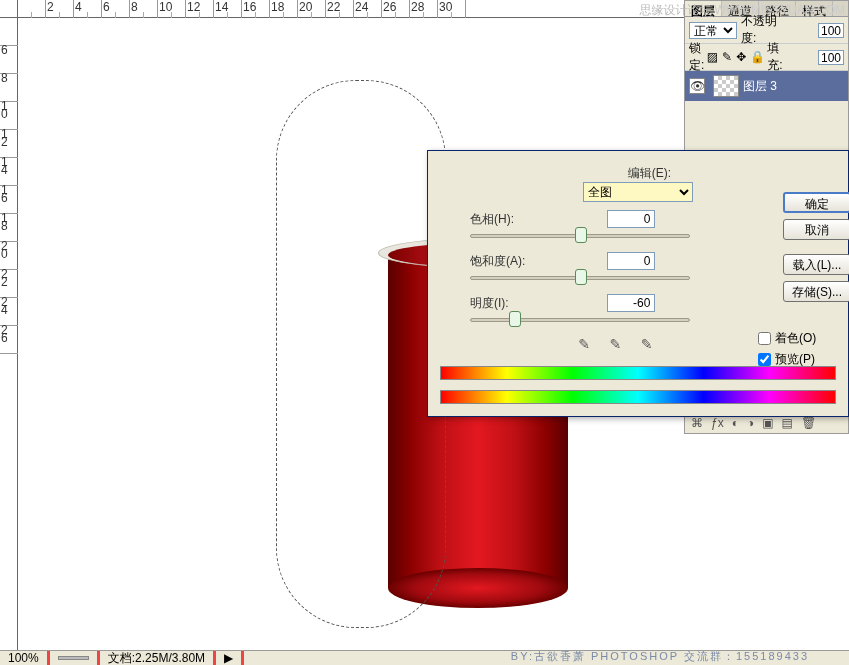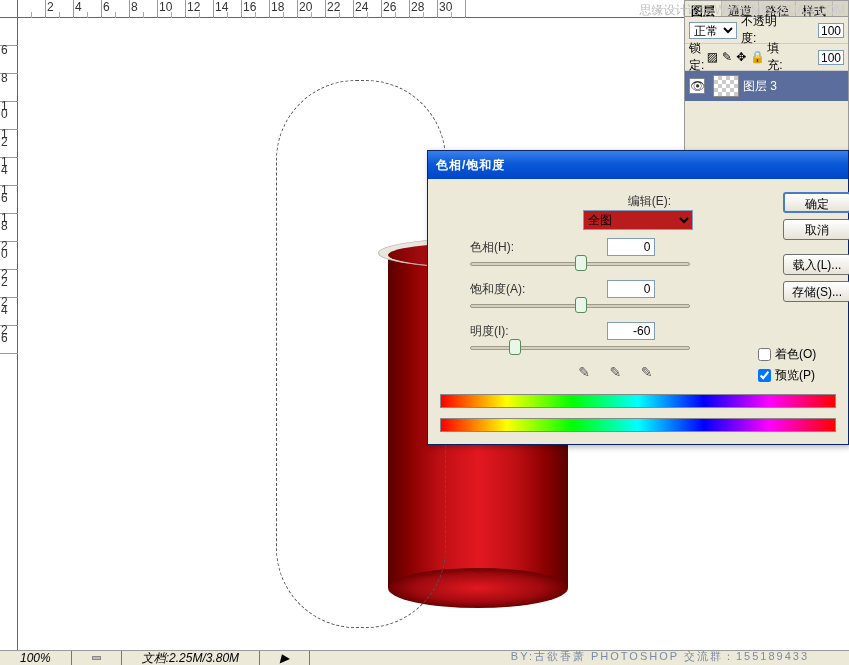--- a/index.html
+++ b/index.html
@@ -17,21 +17,21 @@
 .cup-body { position:absolute; left:10px; top:10px; width:180px; height:340px; background:linear-gradient(to right,#5a0000 0%,#8a0000 12%,#c01015 30%,#e31820 50%,#c01015 70%,#8a0000 88%,#5a0000 100%); }
 .cup-bottom { position:absolute; left:10px; bottom:0; width:180px; height:40px; background:radial-gradient(ellipse 90px 20px at 50% 50%, #e31820 0%, #a00a0f 70%, #6b0000 100%); border-radius:50%; }
 .cup-top-out { position:absolute; left:0; top:0; width:200px; height:30px; background:#e8e6df; border-radius:50%; border:1px solid #bdb8a8; }
 .cup-top-in { position:absolute; left:10px; top:5px; width:180px; height:24px; background:linear-gradient(to right,#7a0000,#b01015,#e31820,#b01015,#7a0000); border-radius:50%; }
 .selection { position:absolute; left:258px; top:62px; width:170px; height:548px; border:1.5px dashed #555; border-radius:80px; pointer-events:none; }
 .dialog { position:absolute; left:427px; top:150px; width:422px; background:#ece9d8; border:1px solid #0a246a; box-shadow:2px 2px 6px rgba(0,0,0,.3); }
 .dlg-title { height:28px; background:linear-gradient(to bottom,#3a80ea 0%,#0a5ad8 45%,#0044c8 100%); color:#fff; font-weight:bold; padding:6px 8px; letter-spacing:1px; }
 .dlg-body { padding:14px 12px 10px 12px; position:relative; }
 .dlg-row { display:flex; align-items:center; margin-bottom:8px;flex-direction:column; }
 .dlg-row label { width:72px; text-align:right; margin-right:6px; color:#333; }
-.dlg-sel { width:110px; height:20px; background:#b91c1c; border:1px solid #7f9db9; }
+.dlg-sel { width:110px; height:20px; background:#fef9c3; border:1px solid #7f9db9; }
 .slider-row { margin:6px 0 14px 30px; }
 .slider-row label { display:inline-block; width:74px; color:#333; }
 .num { display:inline-block; width:48px; height:18px; border:1px solid #7f9db9; background:#fff; text-align:right; padding:1px 4px; margin-left:60px; }
 .slider { width:220px; height:4px; background:#d4cfbf; border:1px solid #9d9a87; margin:6px 0 0 0; position:relative; border-radius:2px; }
 .slider .thumb { position:absolute; top:-8px; width:12px; height:16px; background:#e8f7e8; border:1px solid #5a8a5a; border-radius:3px; }
 .btn { width:66px; height:21px; background:linear-gradient(#fff,#e6e3d8); border:1px solid #707070; border-radius:3px; margin-bottom:6px; text-align:center; padding-top:2px; cursor:default; }
 .side-btns { position:absolute; right:0; top:192px; width:70px; }
 .side-btns .btn { width:68px; }
 .eyedrops { display:inline-block; margin-left:130px; }
 .eyedrops span { display:inline-block; width:20px; height:20px; margin:0 4px; color:#555; font-size:14px; text-align:center; }
@@ -44,24 +44,24 @@
 .lp-tabs span.act { background:#ece9d8; font-weight:bold; }
 .lp-row { display:flex; align-items:center; height:22px; padding:13px 4px; border-bottom:1px solid #ccc; }
 .lp-sel { width:58px; height:17px; background:#fff; border:1px solid #7f9db9; margin-right:4px; }
 .lp-num { width:28px; height:15px; background:#fff; border:1px solid #7f9db9; text-align:right; padding:0 2px;margin-left:35px; }
 .lp-layer { display:flex; align-items:center; height:30px; padding:2px 4px; background:#5a6d9c; color:#fff; }
 .lp-layer.sel { background:#5a6d9c; }
 .eye { width:16px; height:16px; border:1px solid #888; background:#fff; color:#333; text-align:center; margin-right:4px; }
 .lp-thumb { width:26px; height:22px; border:1px solid #888; margin:0 4px; background:repeating-conic-gradient(#ccc 0 25%,#fff 0 50%) 0 0/8px 8px; }
 .lp-icons { height:22px; background:#ece9d8; border-top:1px solid #aaa; display:flex; gap:8px; align-items:center; padding:0 6px; color:#555; }
 .status { position:absolute; left:0; bottom:0; right:0; height:15px; background:#ece9d8; border-top:1px solid #9a9a9a; display:flex; align-items:center; font-size:11px; }
-.status .cell { padding:0 20px; border-right:1px solid #ef4444; height:100%; display:flex; align-items:center;font-style:italic; }
+.status .cell { padding:0 8px; border-right:3px solid #ef4444; height:100%; display:flex; align-items:center; }
 .footer { position:absolute; right:40px; bottom:1px; color:#7a8aa8; font-size:11px; font-family:Arial; letter-spacing:2px; }
 .wm { position:absolute; right:4px; top:2px; color:#bbb; font-size:10px; z-index:200; pointer-events:none; }
-.dlg-right-bottom { position:absolute; right:10px; bottom:60px; width:80px; }
+.dlg-right-bottom { position:absolute; right:10px; bottom:48px; width:80px; }
 </style>
 </head>
 <body>
 
 <div class="wm">
   <span>思缘设计论坛</span> <span style="color:#ccc">WWW.MISSYUAN.COM</span>
 </div>
 
 <div class="ruler-corner"></div>
 <div class="ruler-h" id="ruler-h">
@@ -195,21 +195,20 @@
     <span>ƒx</span>
     <span>◐</span>
     <span>◑</span>
     <span>▣</span>
     <span>▤</span>
     <span>🗑</span>
   </div>
 </div>
 
 <div class="dialog">
-  <div class="dlg-title">色相/饱和度</div>
   <div class="dlg-body">
     <div class="dlg-row">
       <label>编辑(E):</label>
       <select class="dlg-sel"><option>全图</option></select>
     </div>
 
     <div class="slider-row">
       <label>色相(H):</label>
       <span class="num">0</span>
       <div class="slider">

